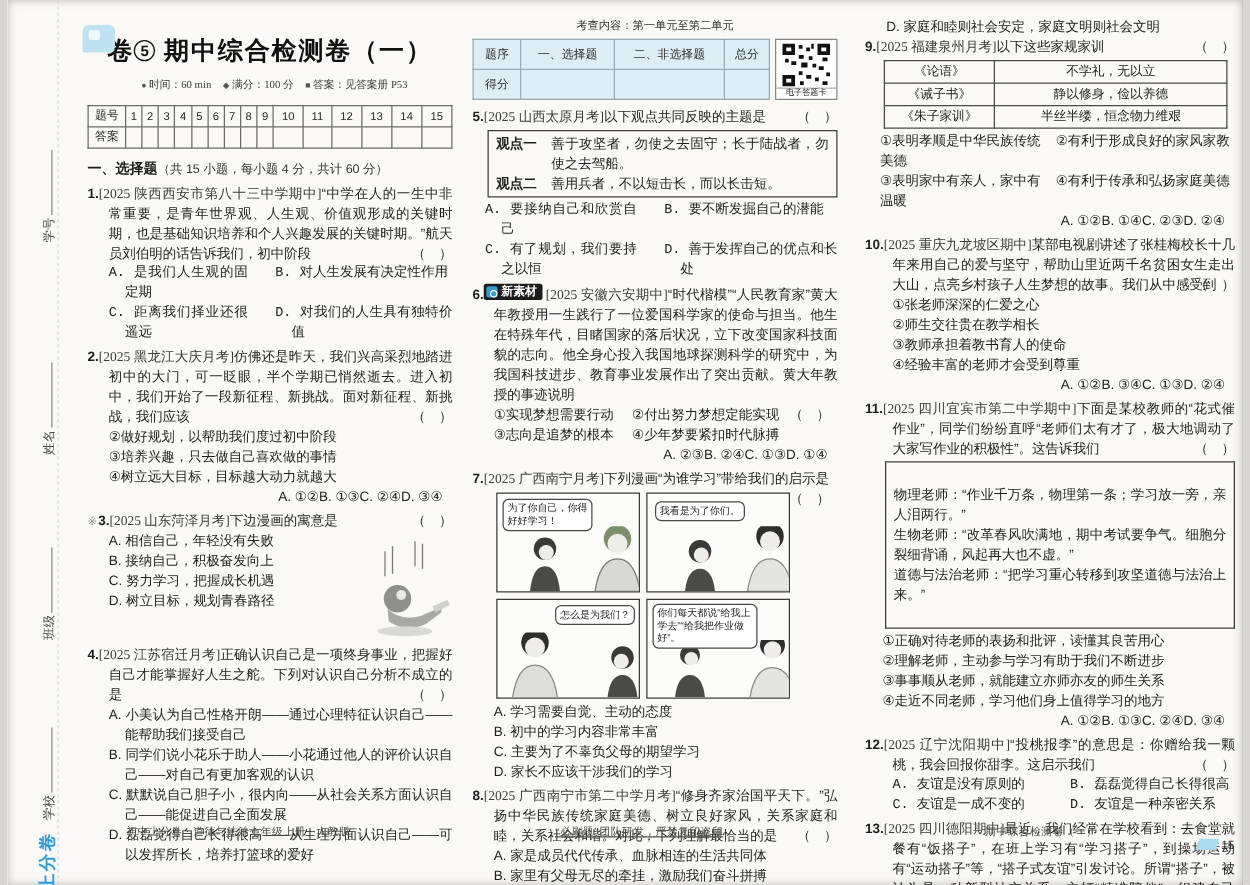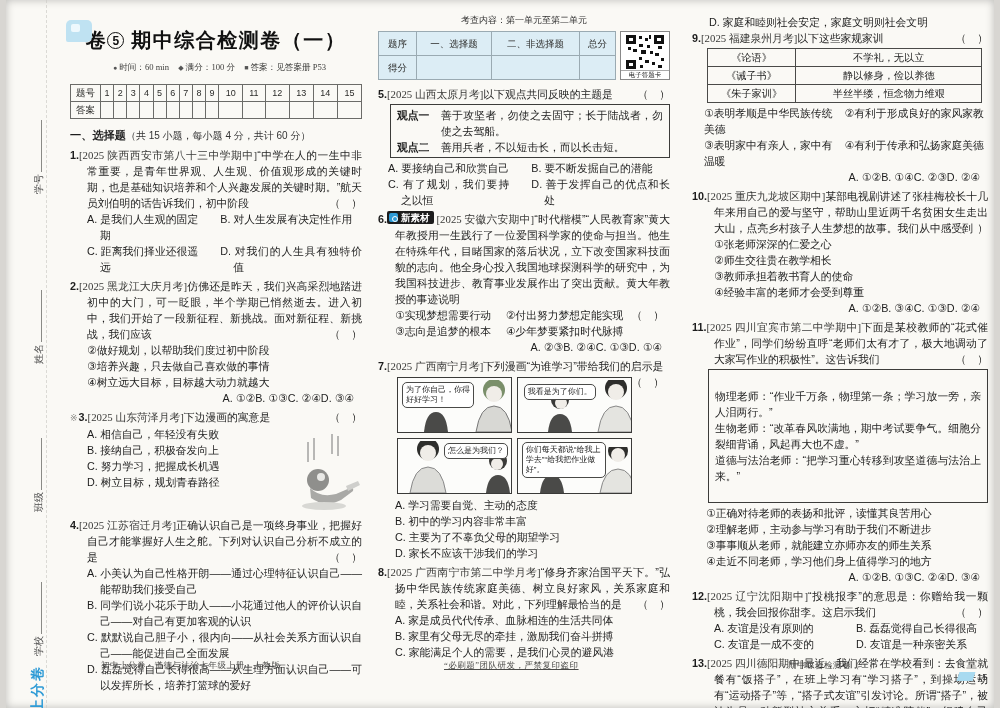--- a/index.html
+++ b/index.html
@@ -53,21 +53,21 @@
   .sec .s2 { font-family:Liberation Sans, sans-serif; font-size:10px; color:#333; }
 
   .q { margin-bottom:3px; }
   .stem { padding-left:17px; text-indent:-17px; text-align:justify; }
   .stem .qnum { font-weight:bold; }
   .src { font-family:"Liberation Serif",serif; color:#3a3a38; }
   .paren { float:right; color:#2a2a28; }
   .paren-block { display:block; text-align:right; padding-right:6px; }
   .qbody { padding-left:17px; }
   .opt { padding-left:13px; text-indent:-13px; text-align:justify; }
-  .opts2 { display:grid; grid-template-columns:1.02fr 1.3fr; column-gap:22px; }
+  .opts2 { display:grid; grid-template-columns:1.02fr 1.3fr; column-gap:22px;font-family:Liberation Mono, monospace; }
   .opts4 { display:flex; justify-content:flex-end; padding-right:8px; }
   .items2 { display:grid; grid-template-columns:1fr 1.18fr; column-gap:4px; }
 
   .marker { color:#8a8a86; font-size:9px; margin-right:1px; }
 
   
   .q3wrap { display:flex; }
   .q3opts { flex:1 1 auto; }
   .cartoon { flex:0 0 74px; height:86px; margin-top:2px; position:relative; }
 
@@ -79,21 +79,21 @@
 
   
   .badge { display:inline-flex; align-items:center; background:#1c1c1c; color:#fff;
     font-size:9.5px; font-weight:bold; border-radius:2px; padding:0 4px 0 2px; height:13px;
     vertical-align:1px; margin-right:3px; text-indent:0; }
   .badge .bicon { display:inline-block; width:9px; height:9px; background:#2e9bd6; border-radius:2px; margin-right:3px; position:relative; }
   .badge .bicon::after { content:""; position:absolute; left:2.5px; top:2.5px; width:4px; height:4px; border:1px solid #fff; border-radius:50%; }
 
   
   .comic { display:grid; grid-template-columns:1fr 1fr; gap:5px; margin:3px 0 3px 2px; }
-  .panel { border:1.4px solid #3a3a38; background:#fcfcfa; height:56px; position:relative; overflow:hidden; }
+  .panel { border:1.4px solid #3a3a38; background:#fcfcfa; height:80px; position:relative; overflow:hidden; }
   .bubble { position:absolute; border:1px solid #4a4a48; border-radius:5px; background:#fff;
     font-size:8px; line-height:10px; padding:2px 3px; max-width:72px; z-index:2; text-align:left; }
   .panel svg { position:absolute; bottom:0; left:0; }
 
   
   .scope { text-align:center; font-size:9px; font-family:"Liberation Serif",serif; color:#333; margin-bottom:3px; }
   .scorewrap { display:flex; margin-bottom:6px; }
   table.stable { border-collapse:collapse; flex:1; background:#dcedf5; }
   table.stable td { border:1px solid #9aaab2; font-size:9.5px; color:#2a2a28; text-align:center; height:21px; padding:0 4px; font-family:"Liberation Serif",serif; }
   .qr { flex:0 0 50px; margin-left:4px; border:1px solid #888; background:#fff; text-align:center; }

